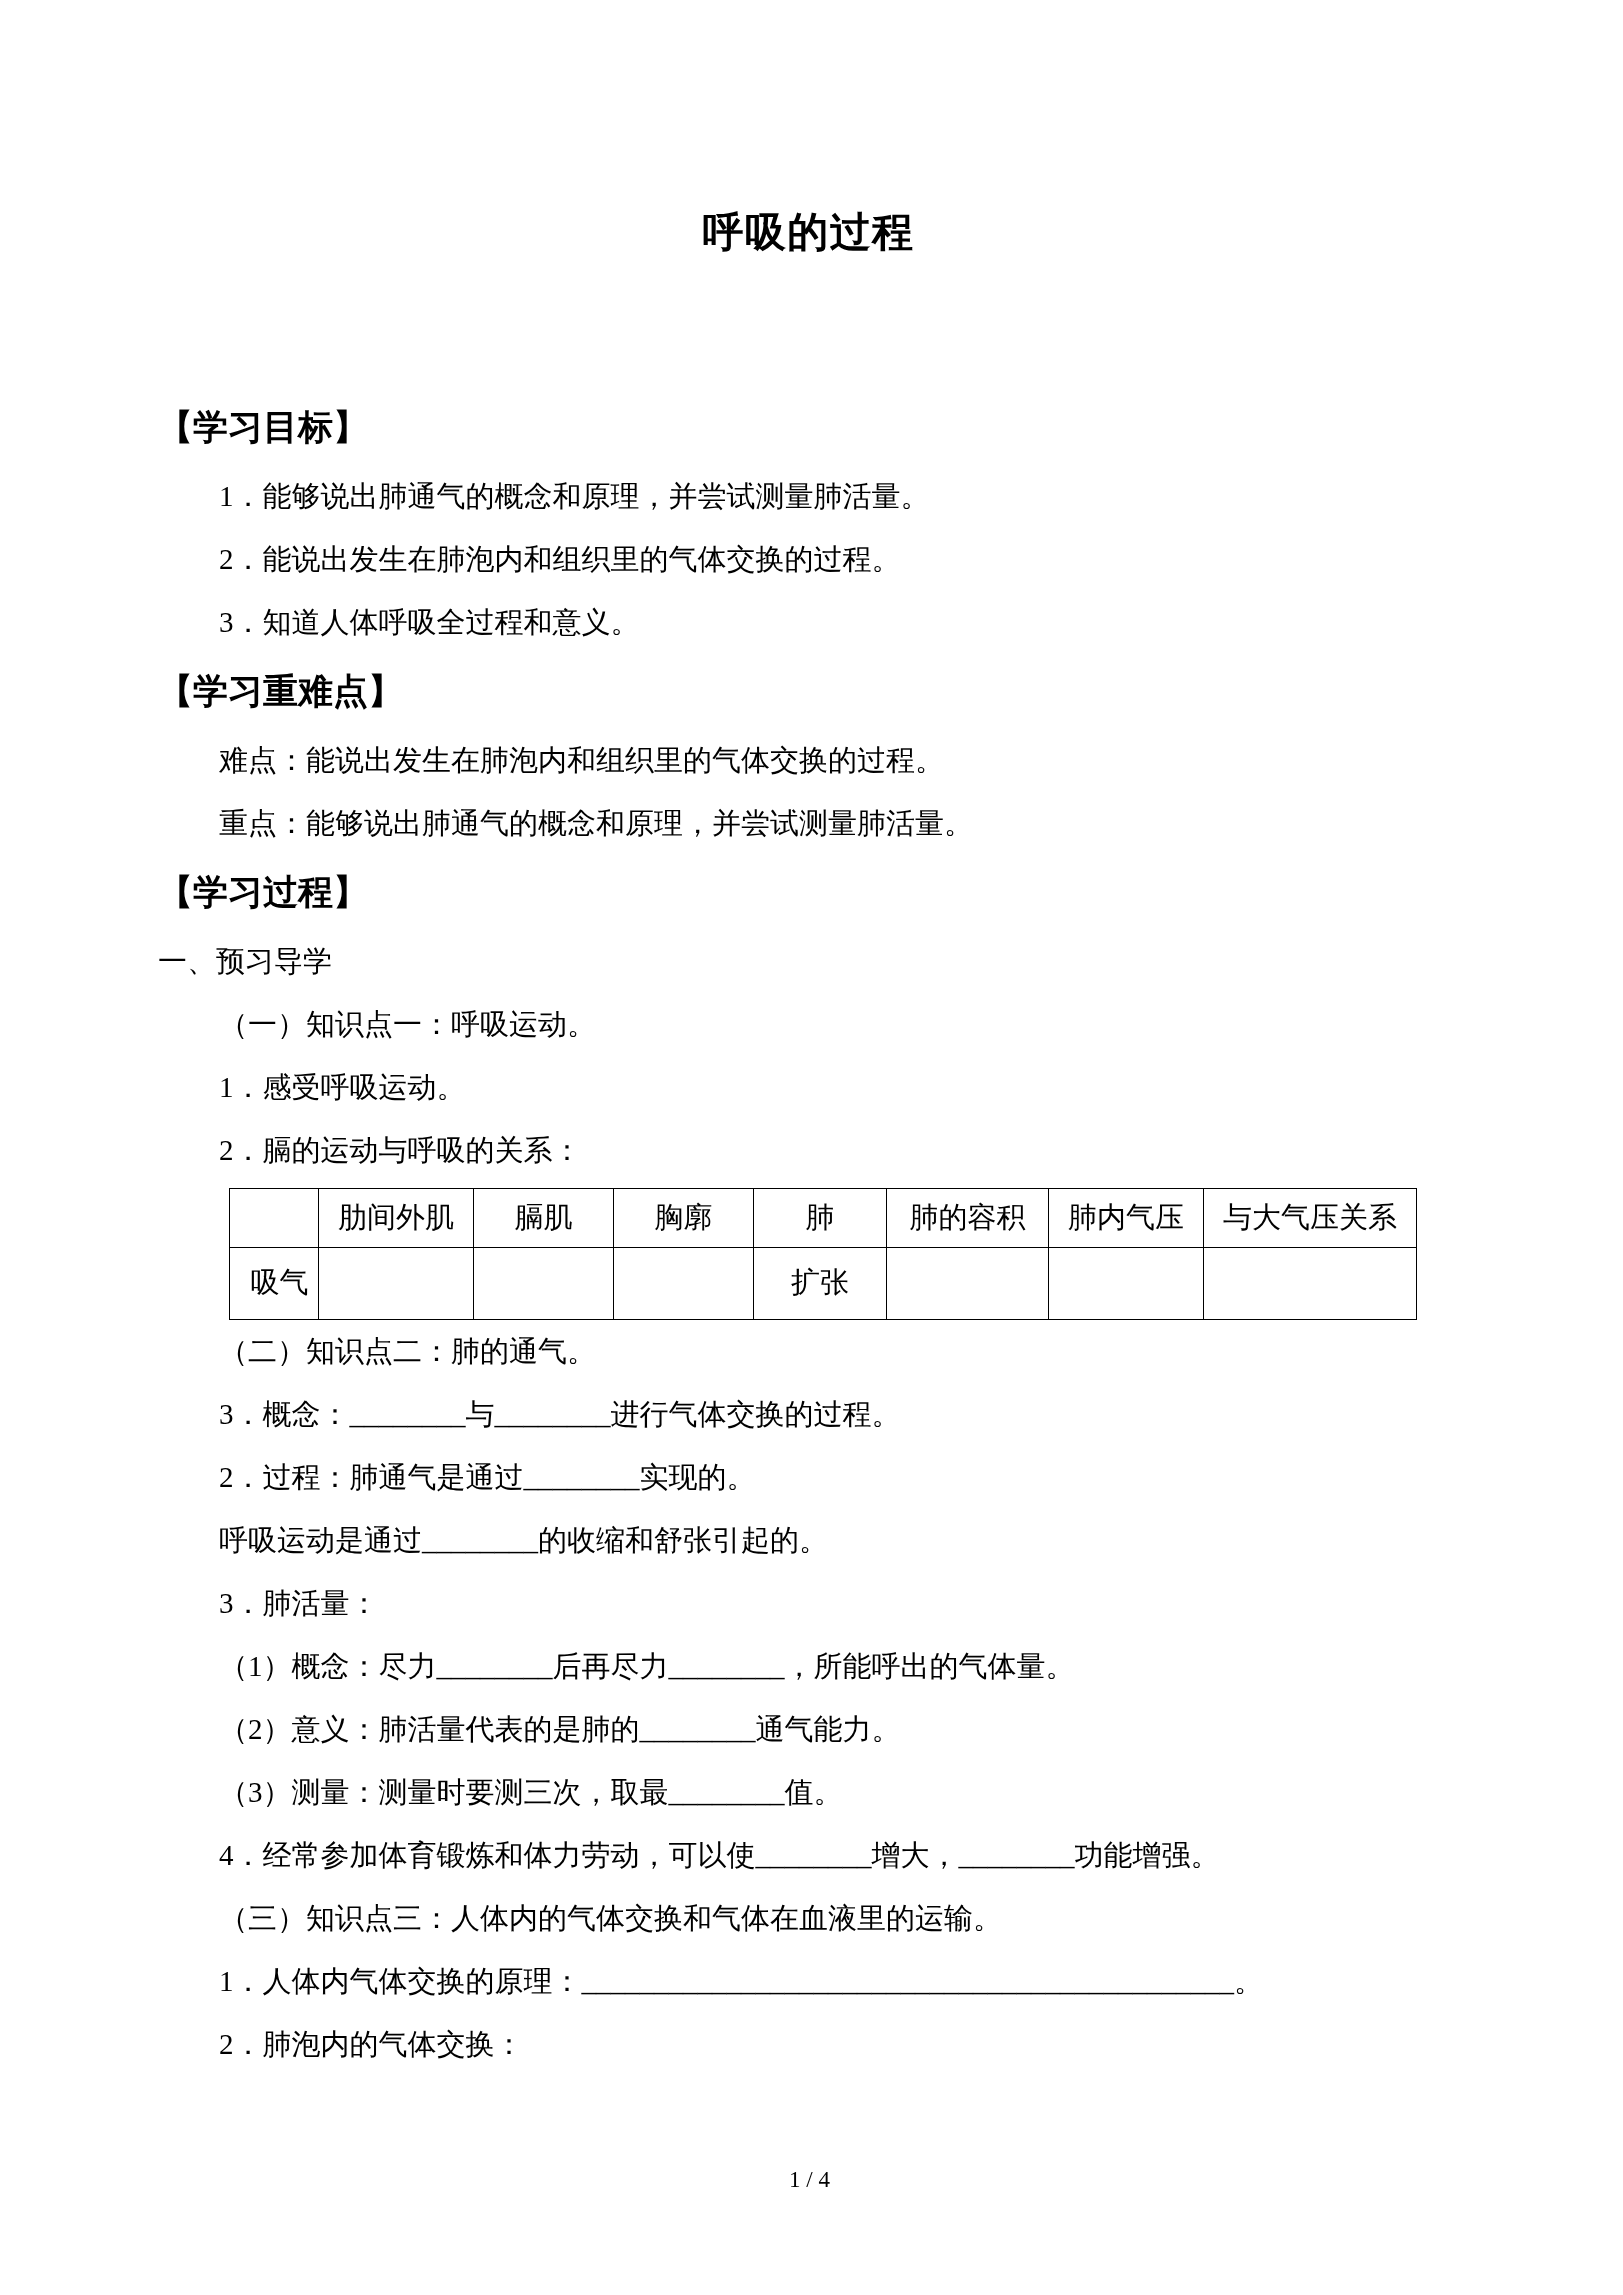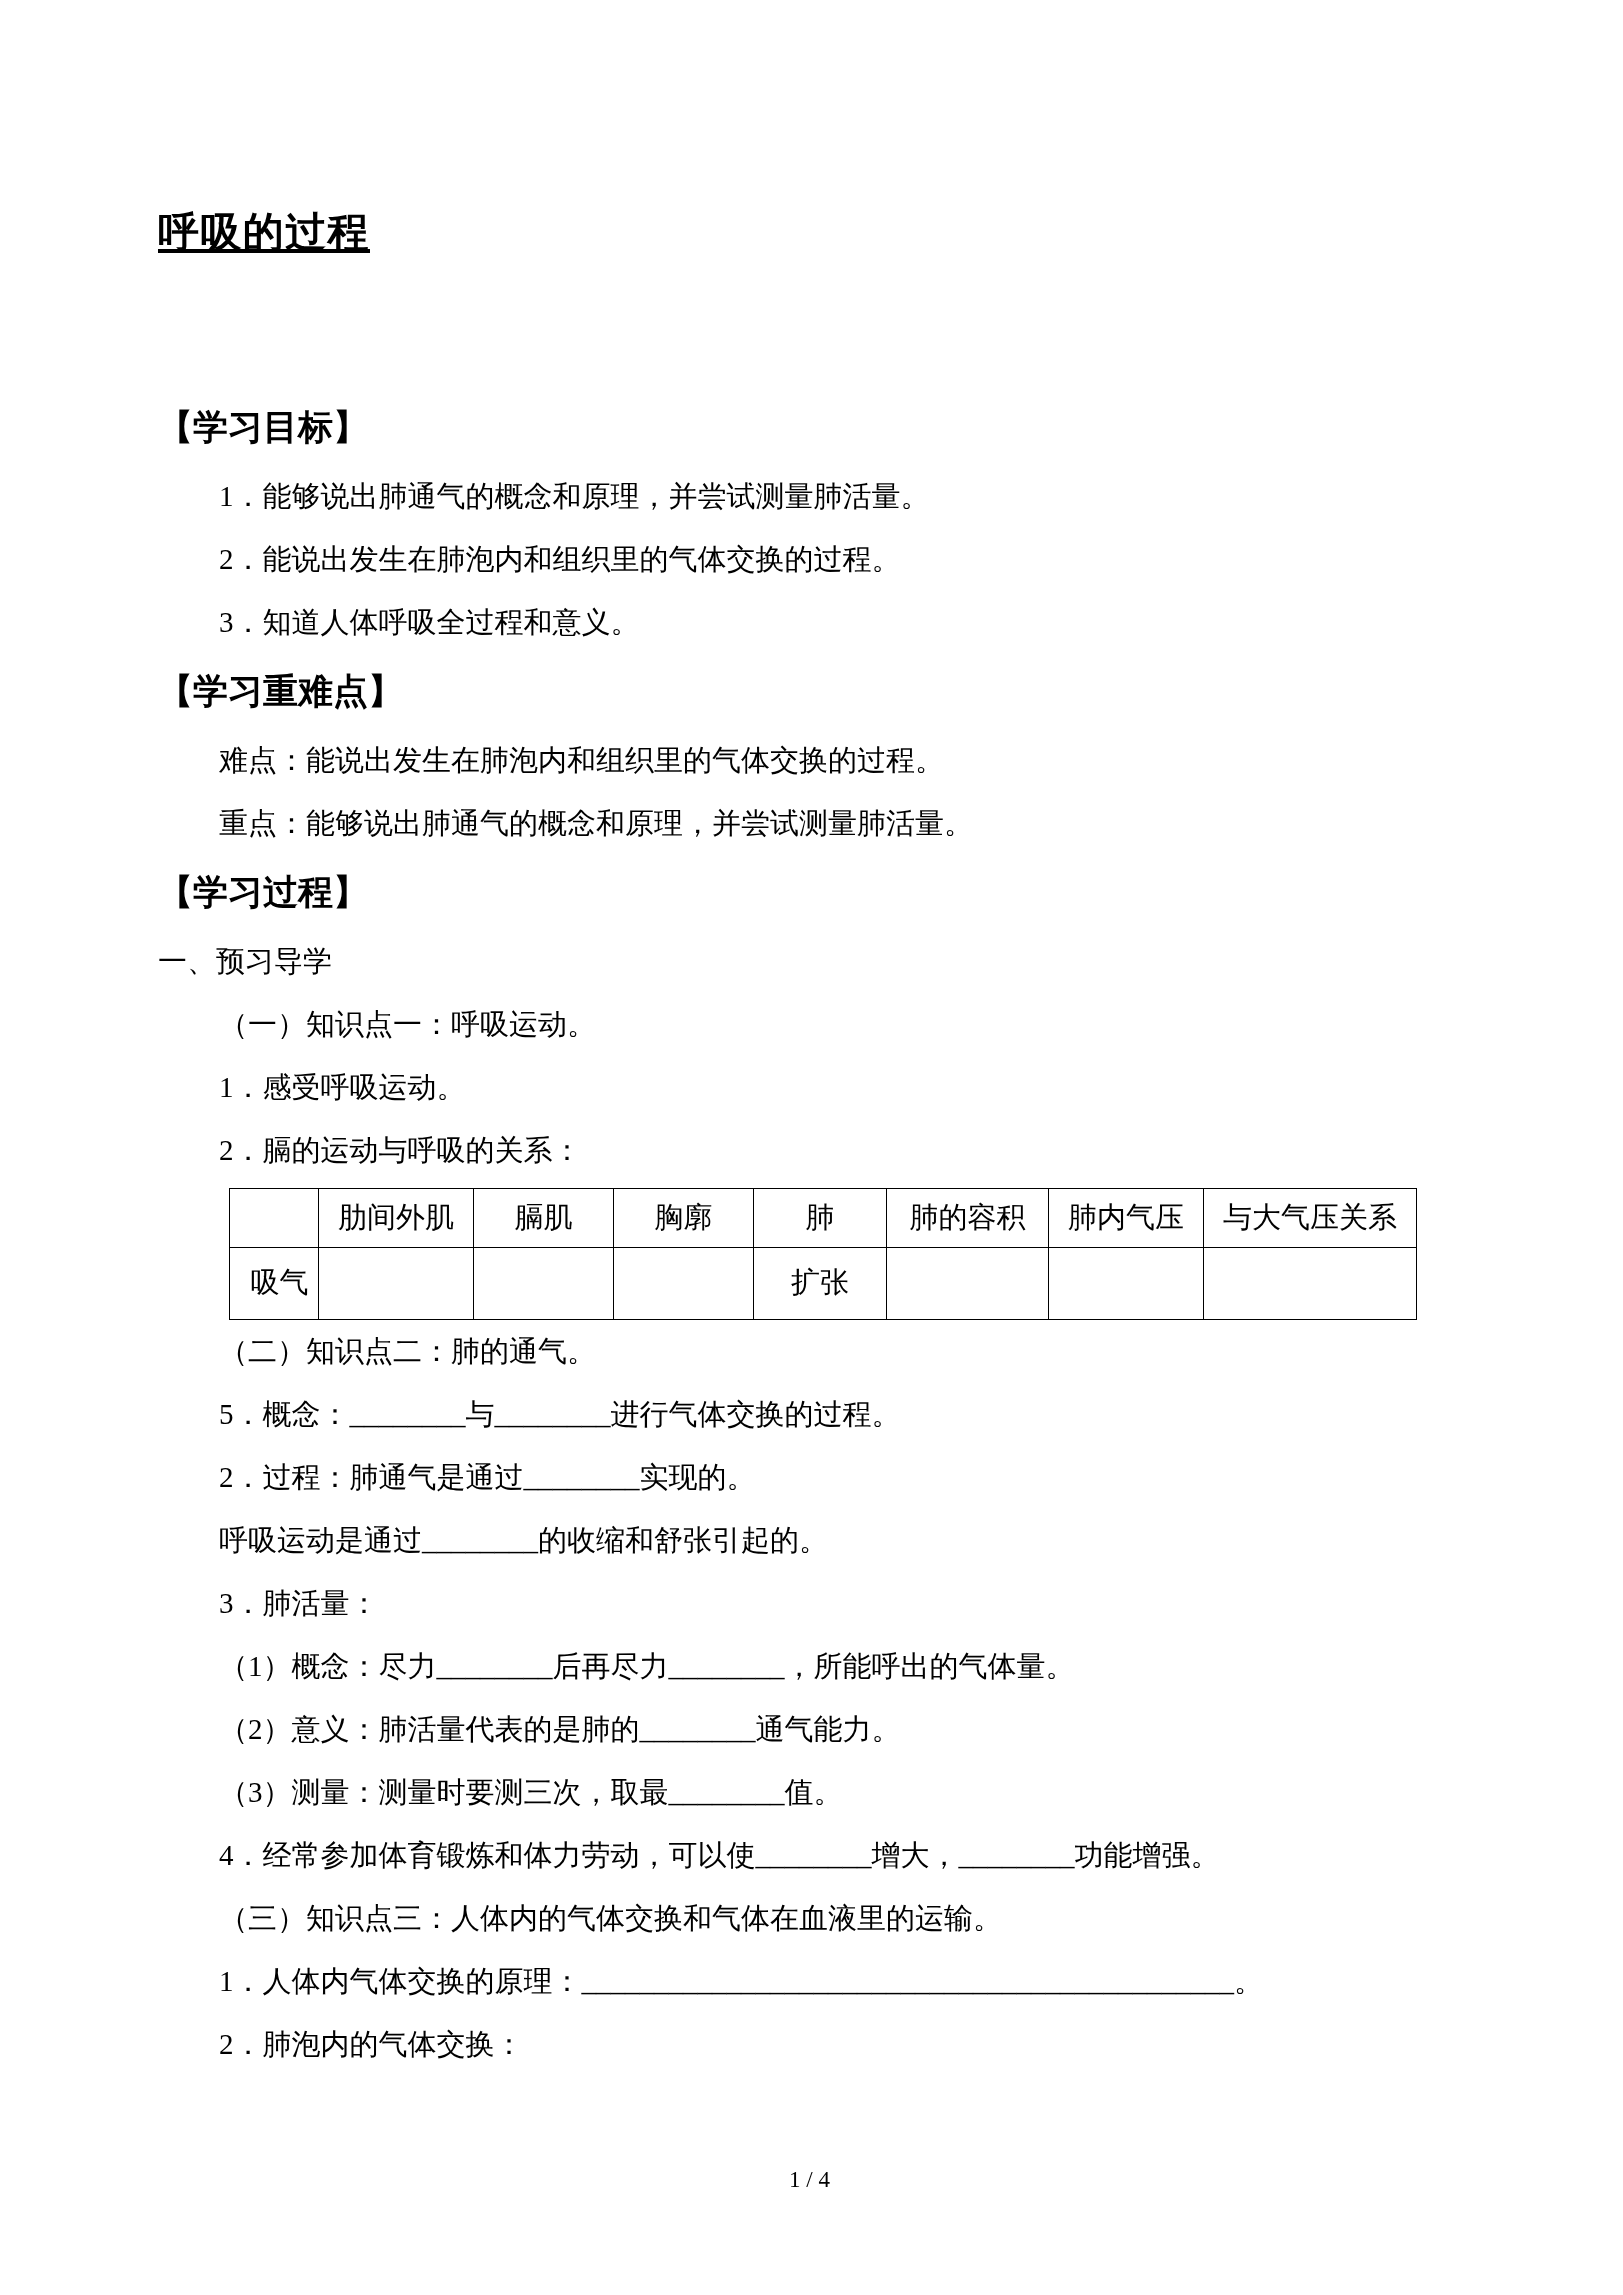--- a/index.html
+++ b/index.html
@@ -15,23 +15,23 @@
   .page {
     position: relative;
     width: 1623px;
     height: 2295px;
     background: #ffffff;
     padding: 205px 164px 0 158px;
   }
   .doc-title {
     font-size: 41px;
     font-weight: bold;
+    text-align: center;
     line-height: 55px;
     letter-spacing: 1.4px;
-    text-decoration: underline;
   }
   .heading {
     font-size: 35px;
     font-weight: bold;
     line-height: 75px;
   }
   .heading.first { margin-top: 130px; }
   .body {
     font-size: 29px;
     line-height: 63px;
@@ -118,21 +118,21 @@
         <td></td>
         <td>扩张</td>
         <td></td>
         <td></td>
         <td></td>
       </tr>
     </tbody>
   </table>
 
   <p class="body l1">（二）知识点二：肺的通气。</p>
-  <p class="body l1">5．概念：________与________进行气体交换的过程。</p>
+  <p class="body l1">3．概念：________与________进行气体交换的过程。</p>
   <p class="body l1">2．过程：肺通气是通过________实现的。</p>
   <p class="body l1">呼吸运动是通过________的收缩和舒张引起的。</p>
   <p class="body l1">3．肺活量：</p>
   <p class="body l1">（1）概念：尽力________后再尽力________，所能呼出的气体量。</p>
   <p class="body l1">（2）意义：肺活量代表的是肺的________通气能力。</p>
   <p class="body l1">（3）测量：测量时要测三次，取最________值。</p>
   <p class="body l1">4．经常参加体育锻炼和体力劳动，可以使________增大，________功能增强。</p>
 
   <p class="body l1">（三）知识点三：人体内的气体交换和气体在血液里的运输。</p>
   <p class="body l1">1．人体内气体交换的原理：_____________________________________________。</p>

